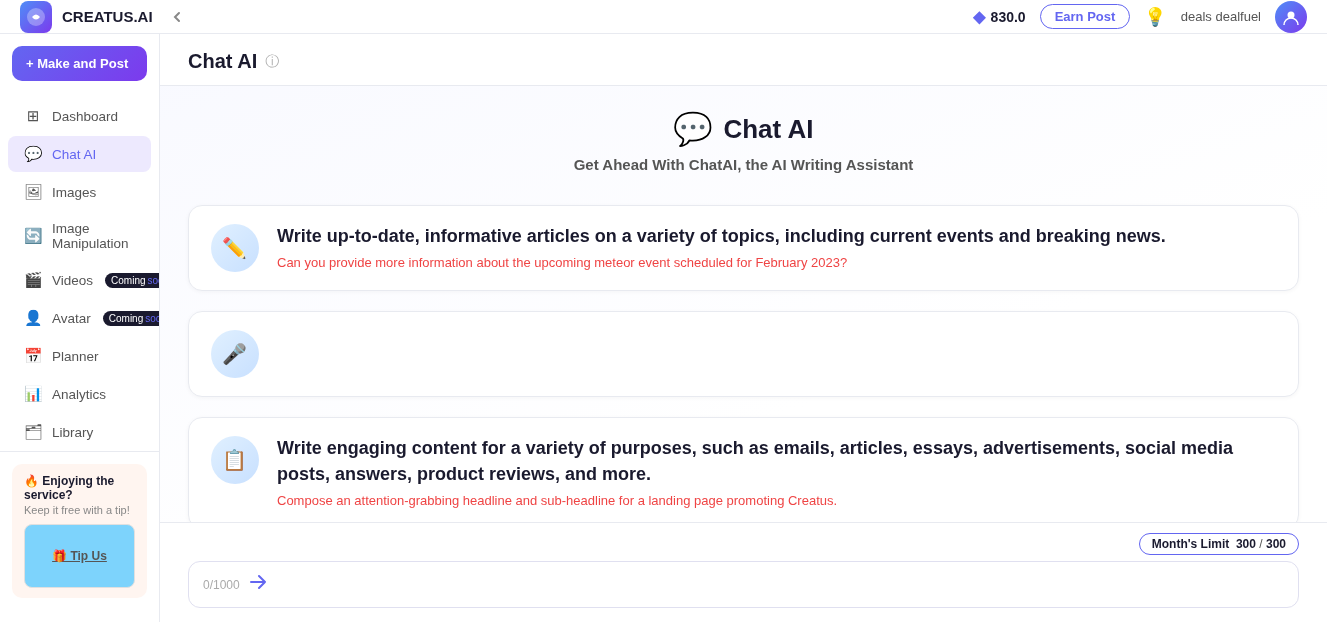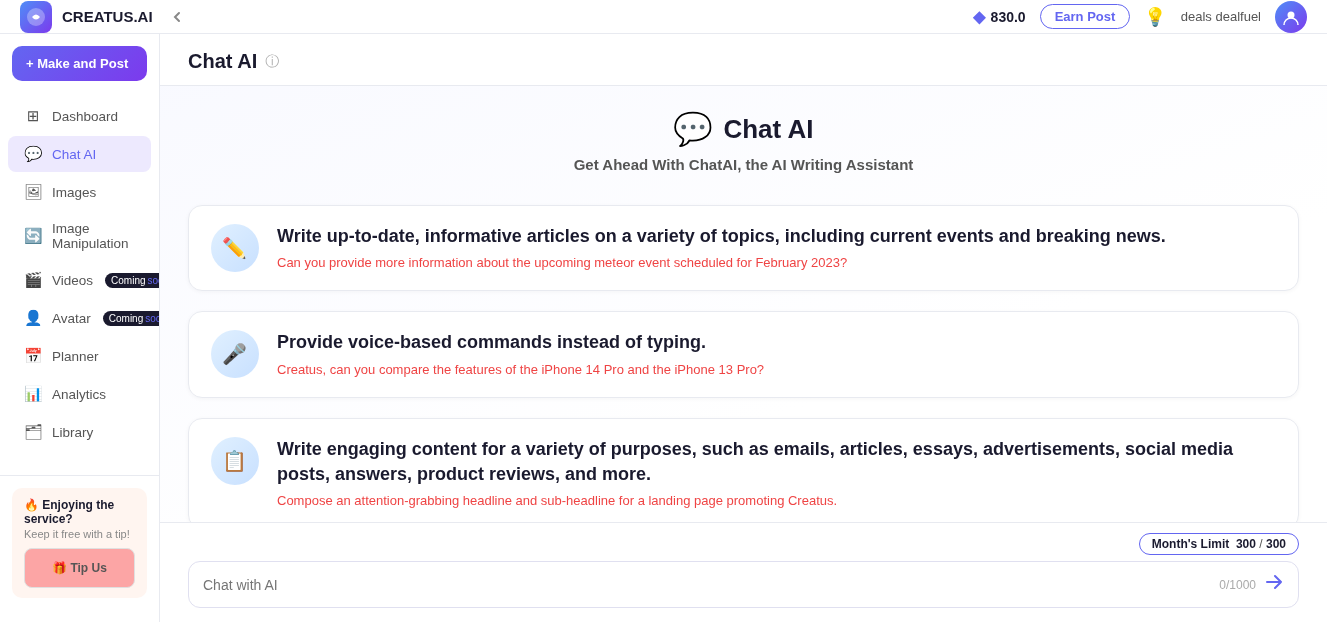--- a/index.html
+++ b/index.html
@@ -58,23 +58,23 @@
     .sidebar-bottom {
       margin-top: auto; padding: 12px;
       border-top: 1px solid #e8eaf0;
     }
     .enjoying-box {
       background: #fff5f0; border-radius: 10px; padding: 10px 12px;
     }
     .enjoying-title { font-size: 12px; font-weight: 700; color: #1a1a2e; display: flex; align-items: center; gap: 4px; }
     .enjoying-sub { font-size: 11px; color: #888; margin: 2px 0 8px; }
     .tip-btn {
-      width: 100%; background: #fca5a5; border: 1.5px solid #e0e0e0;
-      border-radius: 8px; padding: 12px; font-size: 12px; font-weight: 600;
-      color: #555; cursor: pointer; display: flex; align-items: center; justify-content: center; gap: 5px;
+      width: 100%; background: #7dd3fc; border: 1.5px solid #e0e0e0;
+      border-radius: 8px; padding: 24px; font-size: 12px; font-weight: 600;
+      color: #555; cursor: pointer; display: flex; align-items: center; justify-content: center; gap: 5px; text-decoration: underline;
     }
 
     
     .content {
       flex: 1; display: flex; flex-direction: column; overflow: hidden;
       background: linear-gradient(160deg, #f8f9ff 0%, #fff 60%);
     }
     .content-header {
       padding: 16px 28px 12px; border-bottom: 1px solid #e8eaf0; background: #fff;
       display: flex; align-items: center; gap: 8px; flex-shrink: 0;
@@ -233,24 +233,20 @@
       <div class="feature-card">
         <div class="feature-icon-circle">✏️</div>
         <div class="feature-content">
           <div class="feature-title">Write up-to-date, informative articles on a variety of topics, including current events and breaking news.</div>
           <div class="feature-desc">Can you provide more information about the upcoming meteor event scheduled for February 2023?</div>
         </div>
       </div>
 
       <div class="feature-card">
         <div class="feature-icon-circle">🎤</div>
-        <div class="feature-content">
-          <div class="feature-title">Provide voice-based commands instead of typing.</div>
-          <div class="feature-desc">Creatus, can you compare the features of the iPhone 14 Pro and the iPhone 13 Pro?</div>
-        </div>
       </div>
 
       <div class="feature-card">
         <div class="feature-icon-circle">📋</div>
         <div class="feature-content">
           <div class="feature-title">Write engaging content for a variety of purposes, such as emails, articles, essays, advertisements, social media posts, answers, product reviews, and more.</div>
           <div class="feature-desc">Compose an attention-grabbing headline and sub-headline for a landing page promoting Creatus.</div>
         </div>
       </div>
     </div>
@@ -258,21 +254,20 @@
     <div class="chat-input-area">
       <div class="month-limit">
         <span class="month-limit-badge">
           <span>Month's Limit</span>
           &nbsp;<span>300</span>
           /
           <span>300</span>
         </span>
       </div>
       <div class="chat-input-box">
-        <input class="chat-input-field" type="text" placeholder="Chat with AI" style="">
         <span class="chat-input-count">0/1000</span>
         <button class="send-btn">
           <svg width="20" height="20" viewBox="0 0 20 20" fill="none">
             <path d="M3 10L17 10M17 10L11 4M17 10L11 16" stroke="#6366f1" stroke-width="2" stroke-linecap="round" stroke-linejoin="round"></path>
           </svg>
         </button>
       </div>
     </div>
   </div>
 </div>

